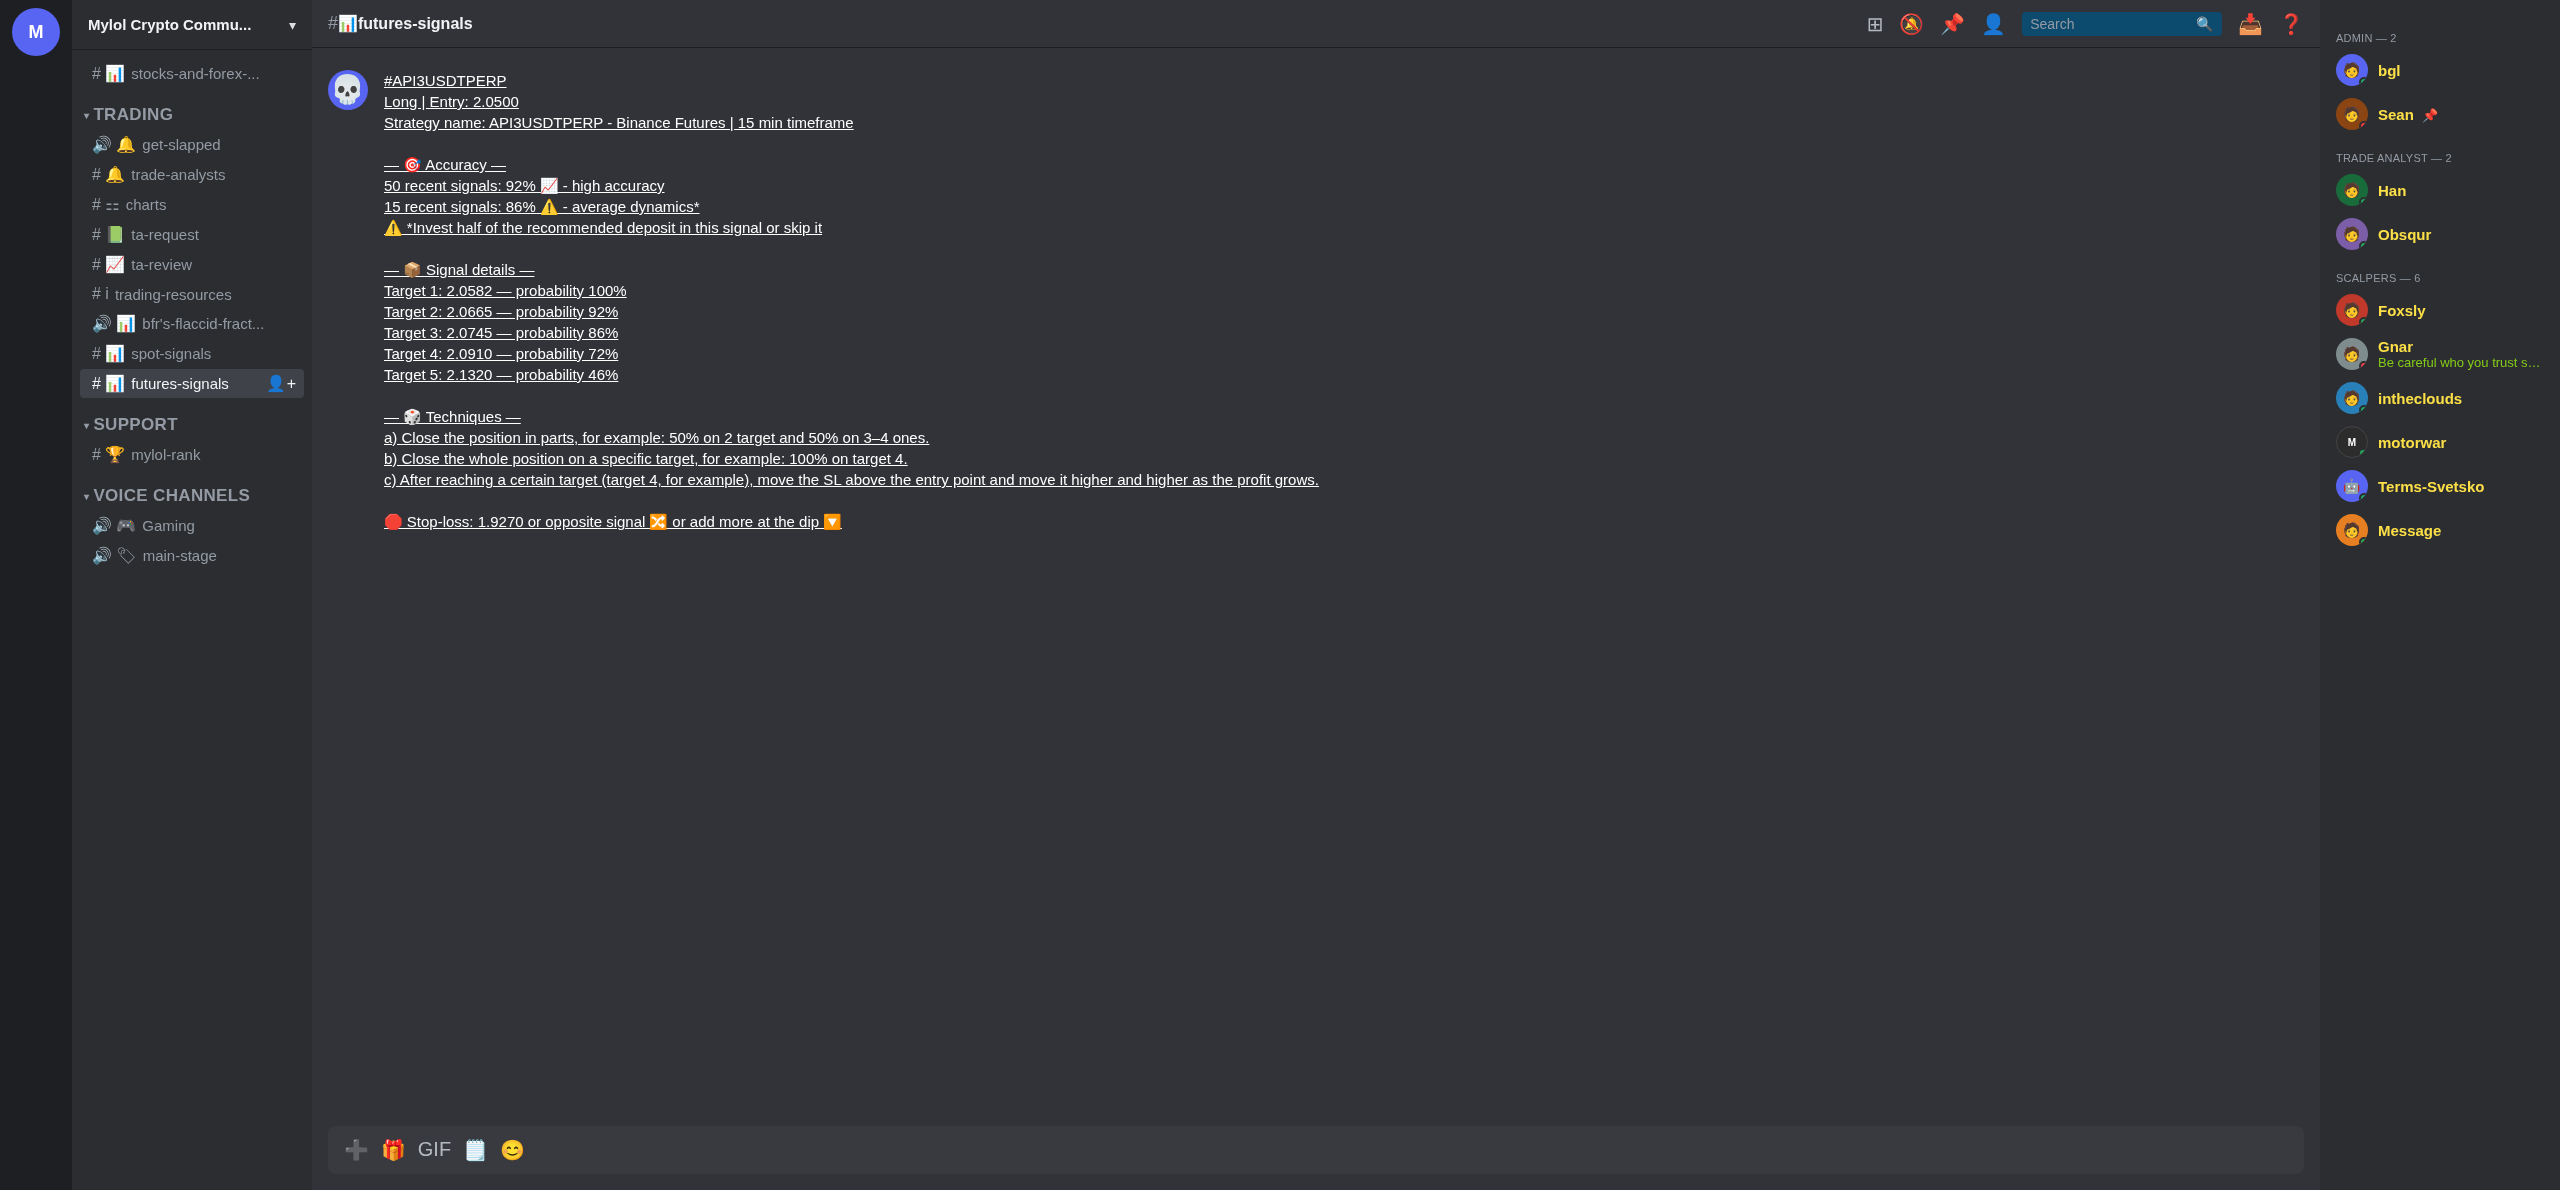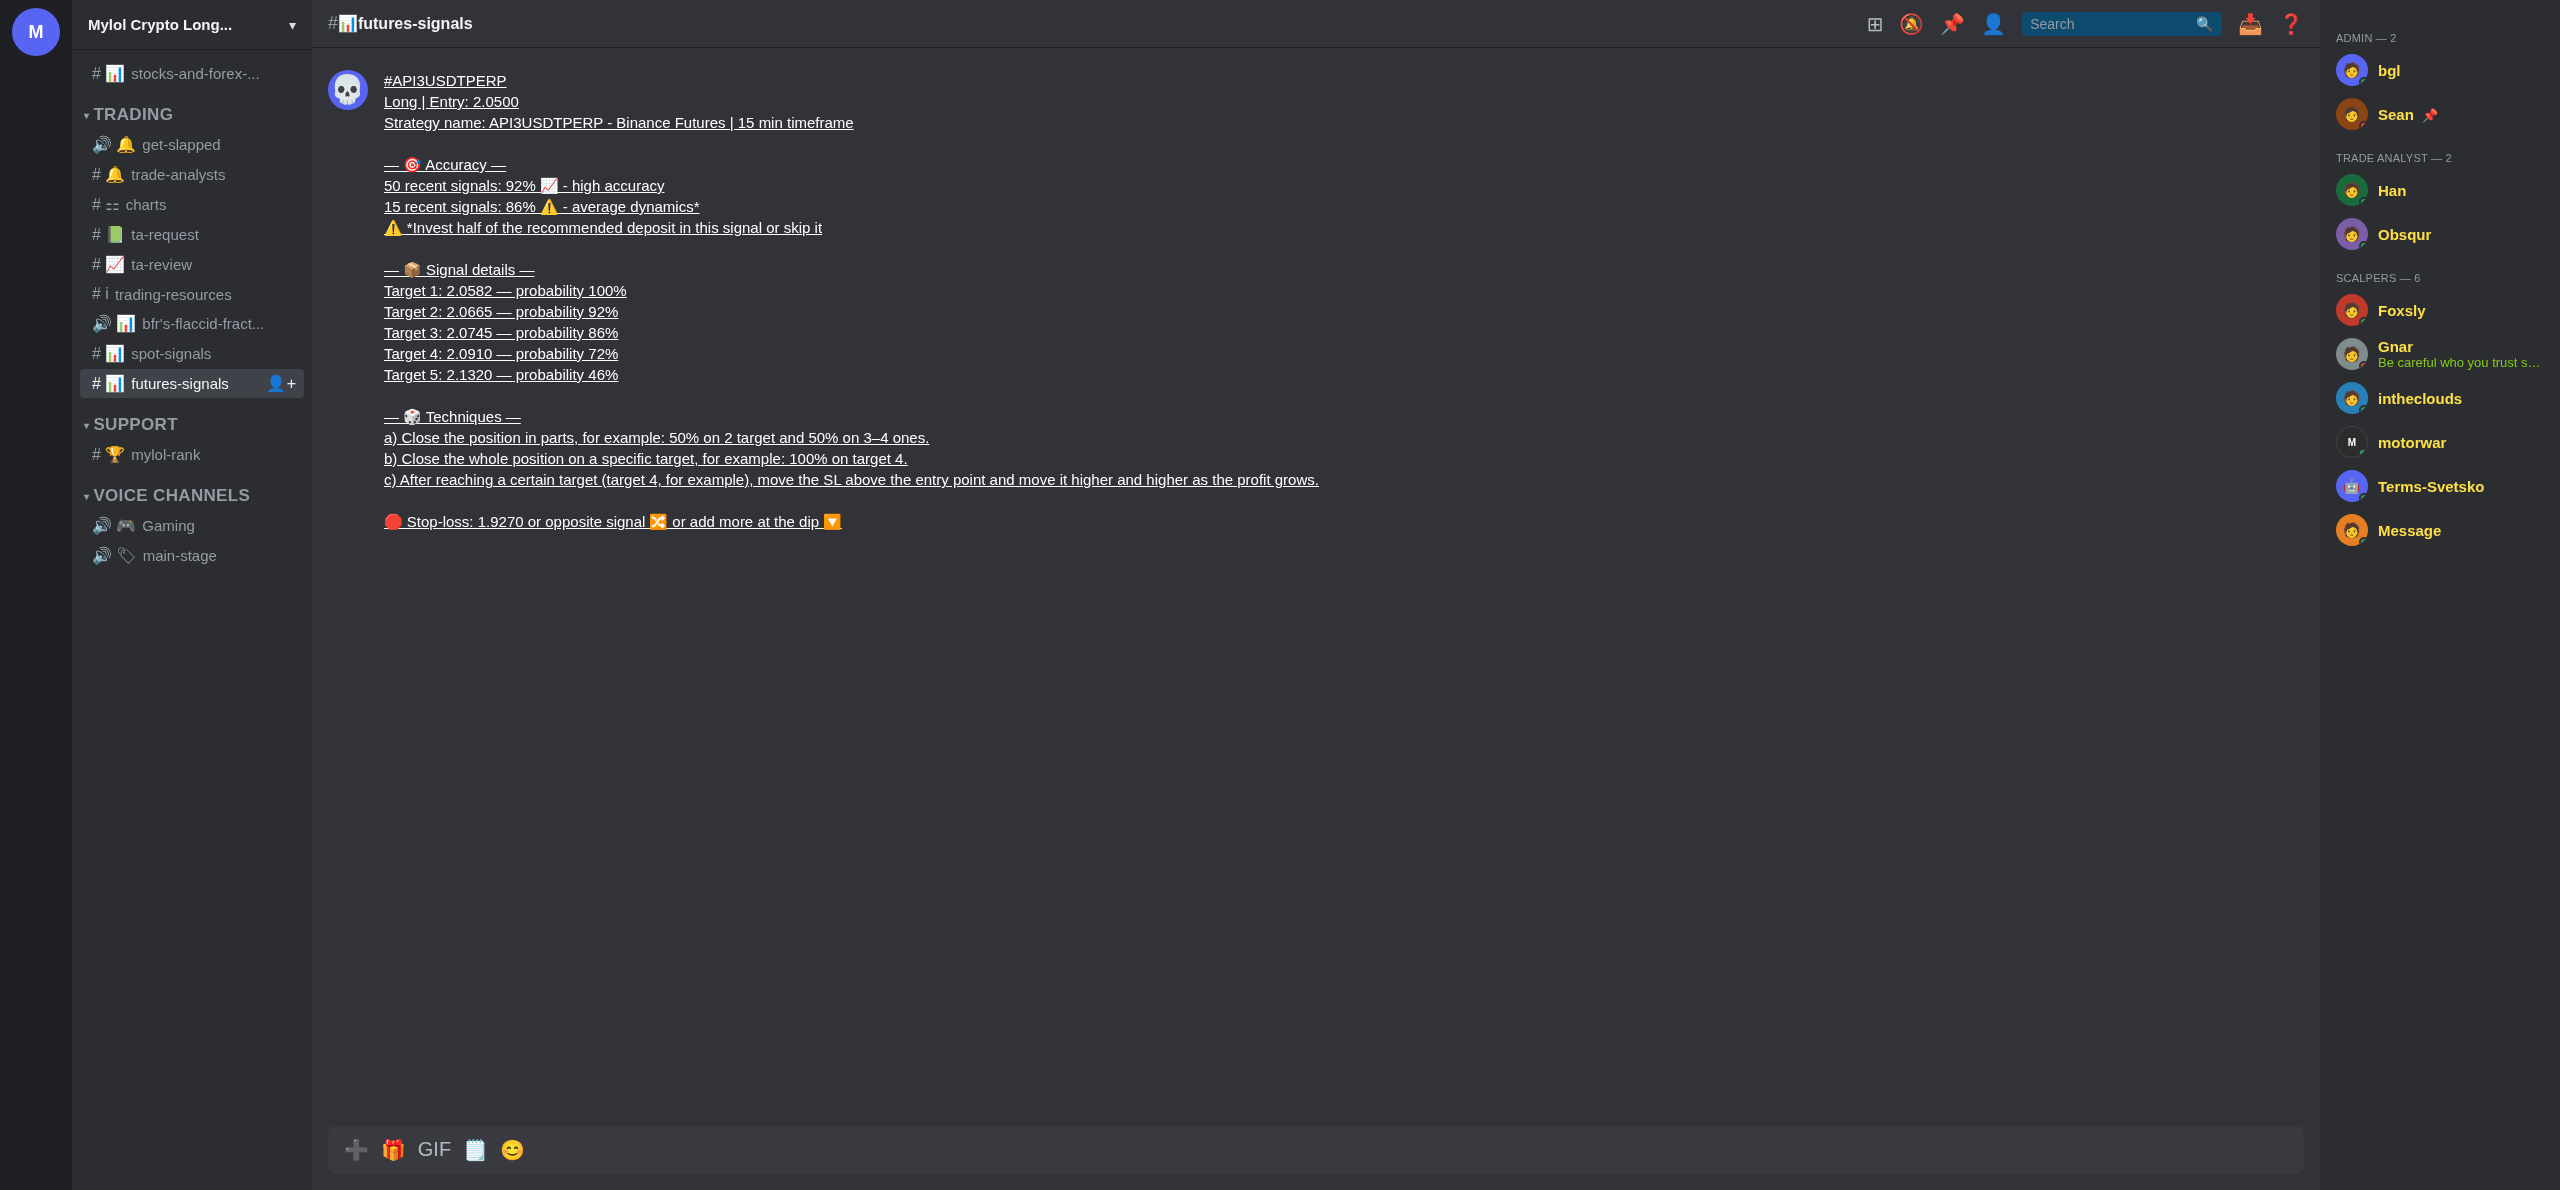--- a/index.html
+++ b/index.html
@@ -304,21 +304,21 @@
   </style>
 </head>
 <body>
 
 <div class="server-sidebar">
   <div class="server-icon">M</div>
 </div>
 
 <div class="channel-sidebar">
   <div class="channel-sidebar-header">
-    <span class="channel-sidebar-header-title">Mylol Crypto Long...</span>
+    <span class="channel-sidebar-header-title">Mylol Crypto Commu...</span>
     <span style="color:#dcddde;">▾</span>
   </div>
   <div class="channel-list">
 
     <div id="channel-list-container">
         <div class="channel-item">
           <span class="channel-icon"># 📊</span>
           <span class="channel-name">stocks-and-forex-...</span>
         </div>
         <div class="category-header">TRADING</div>

